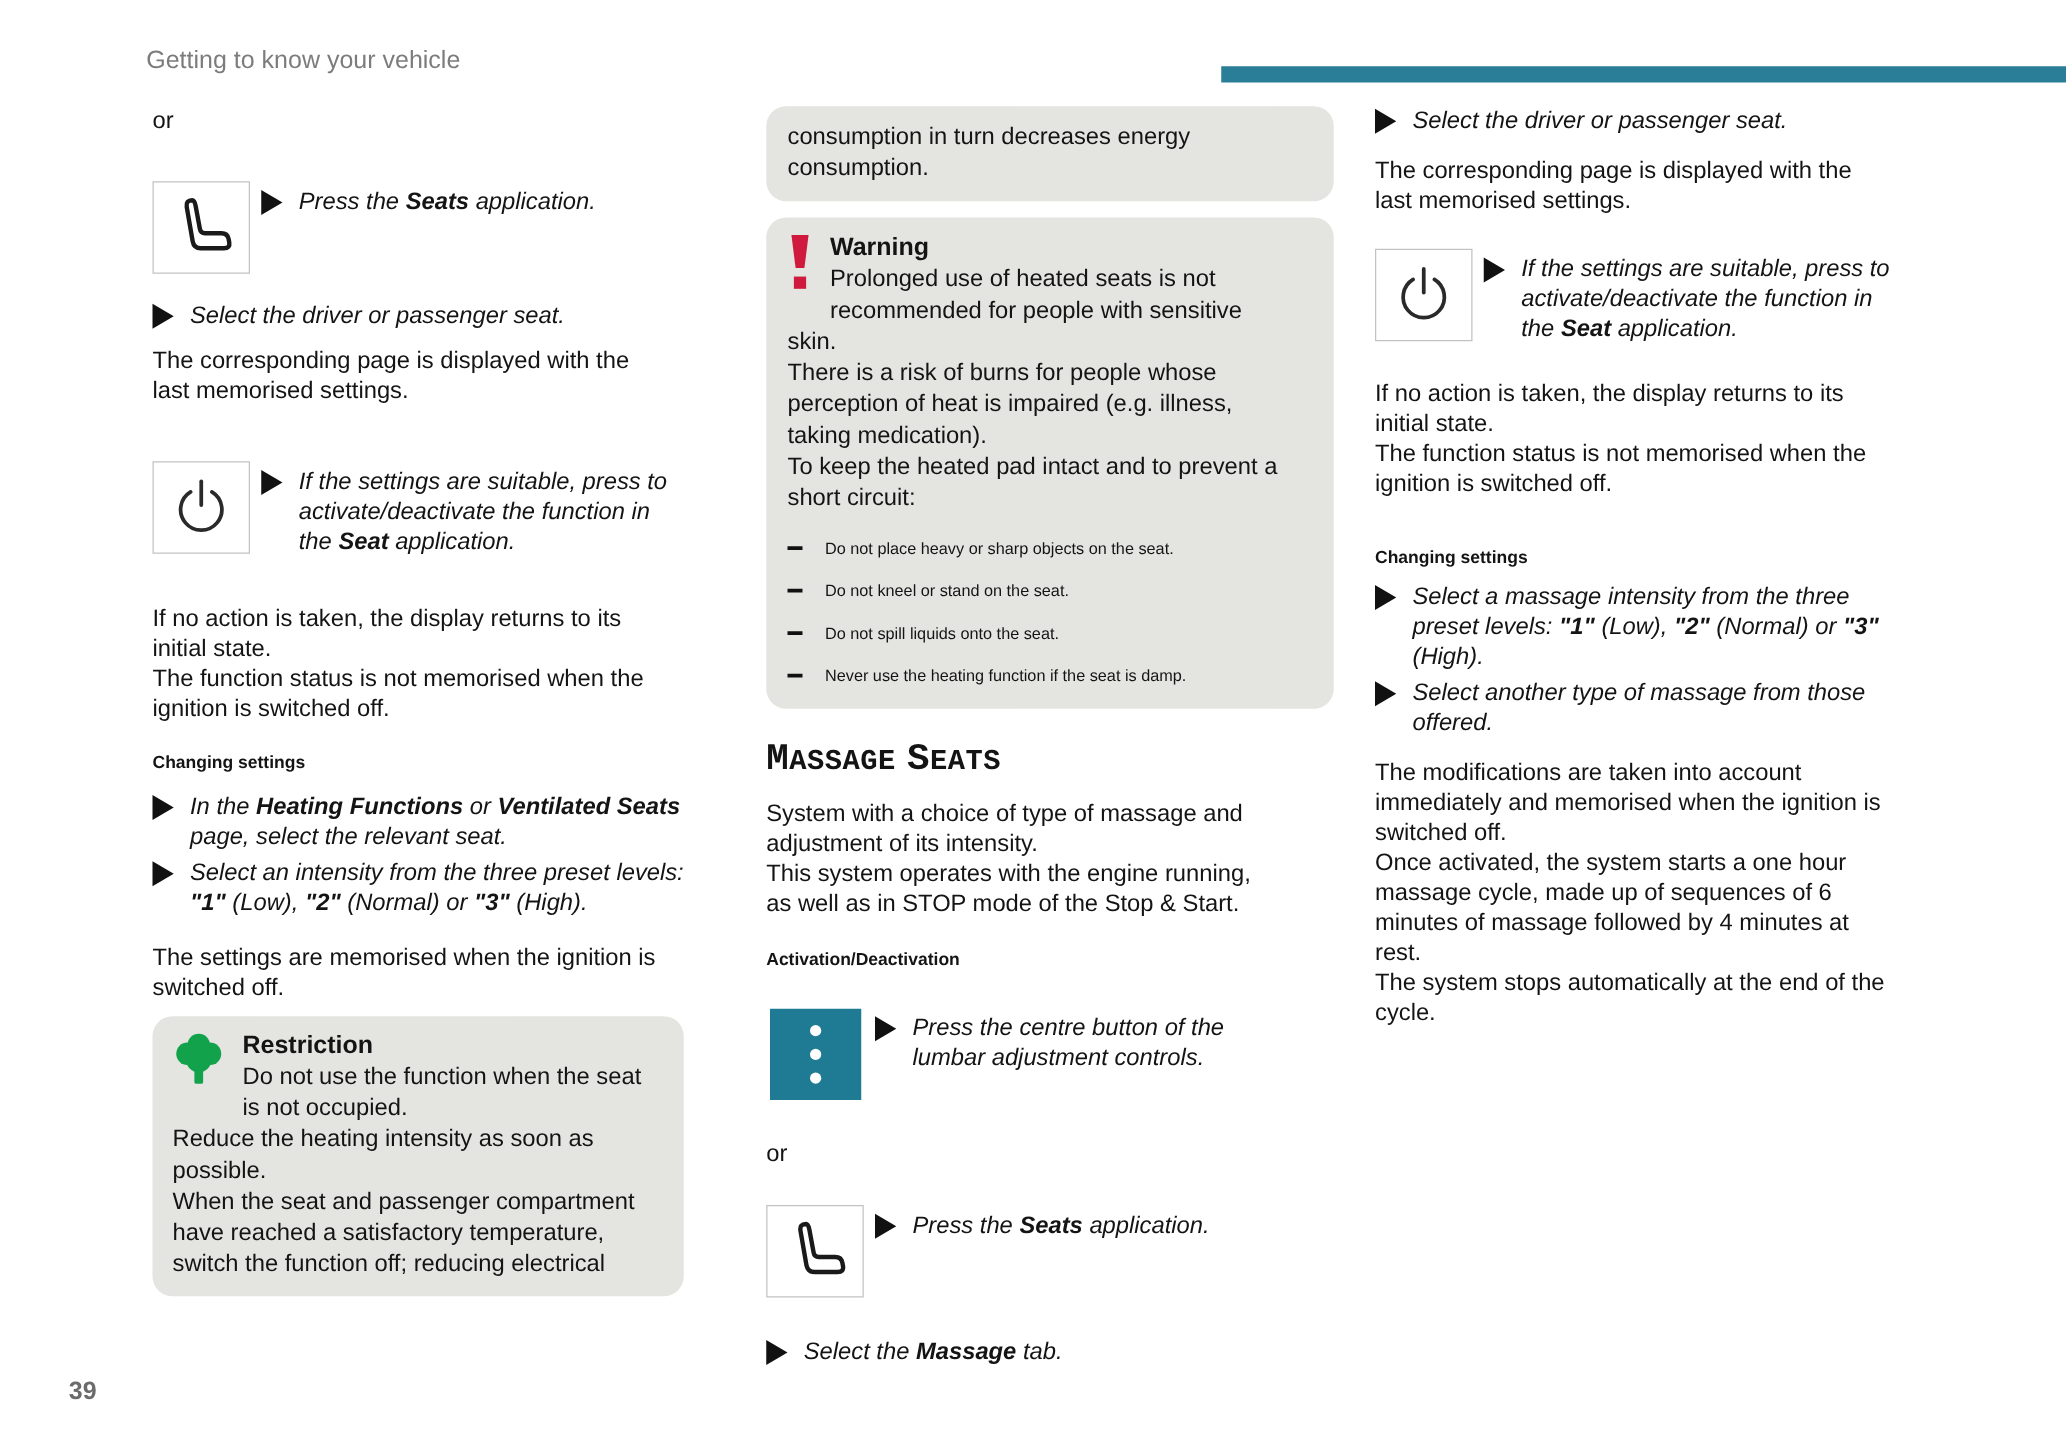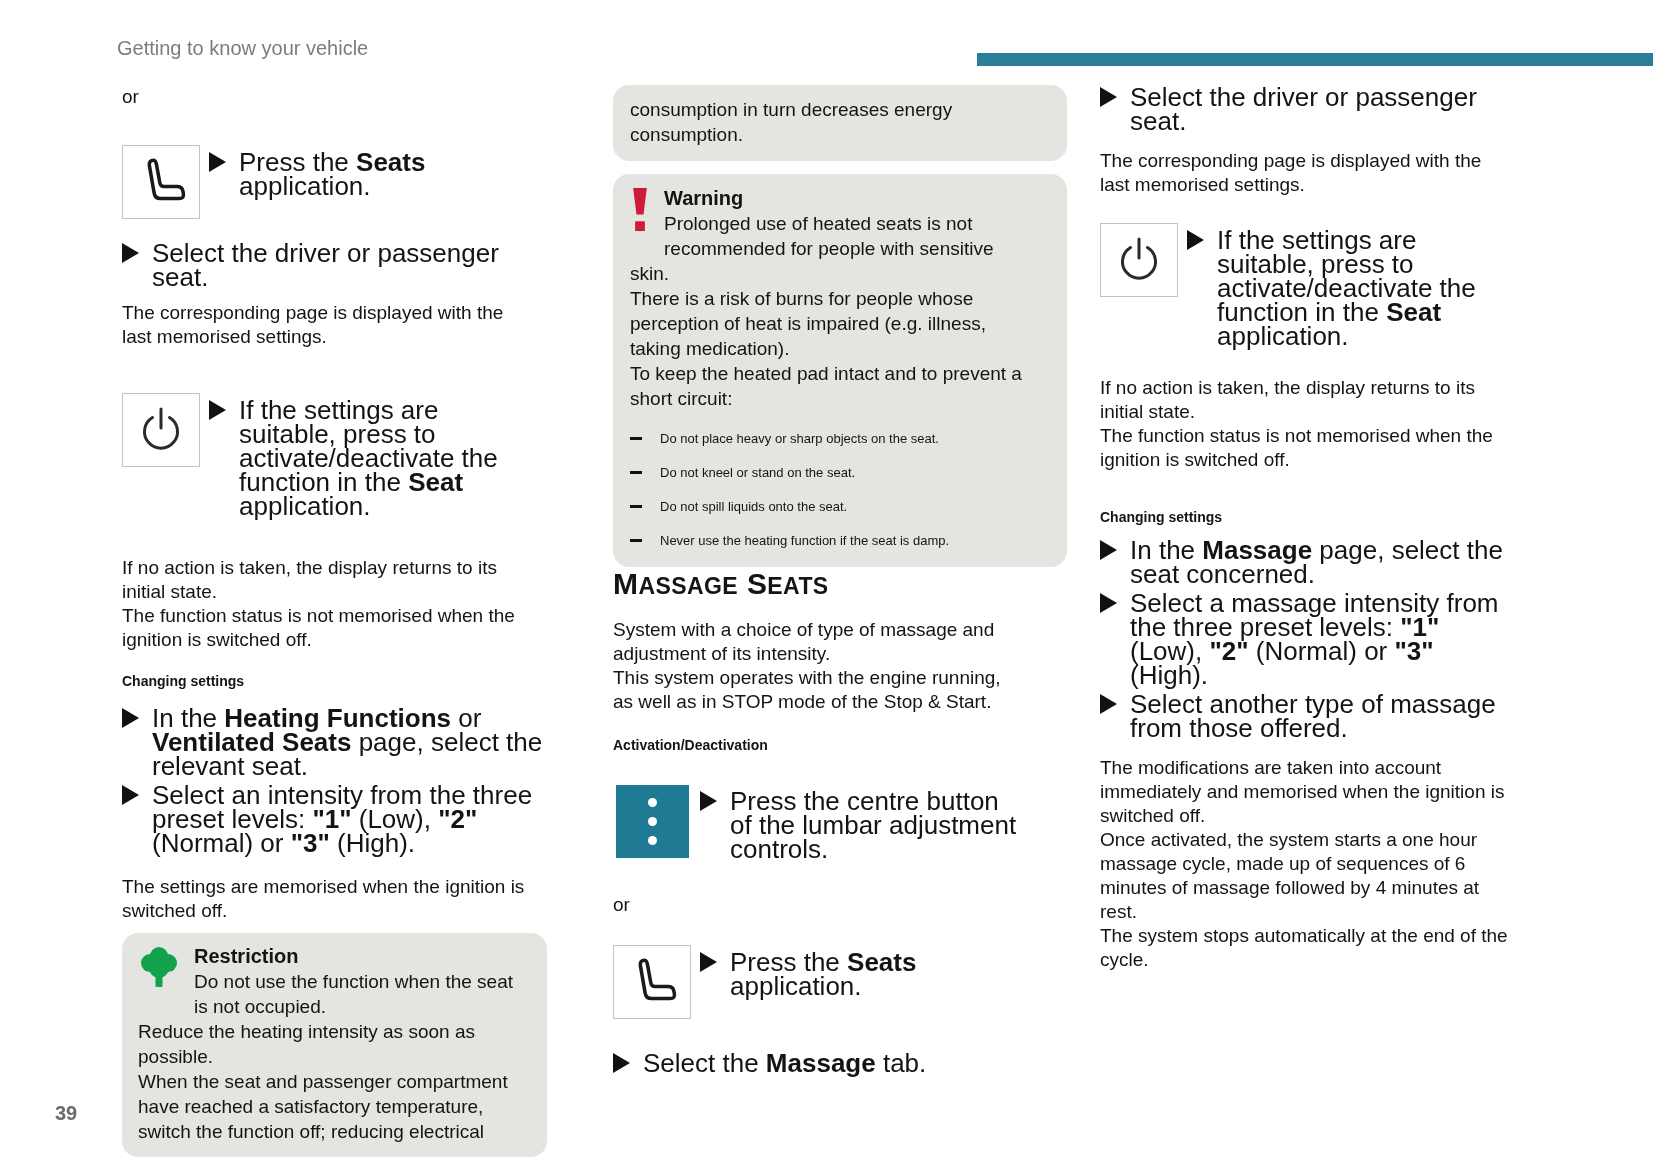--- a/index.html
+++ b/index.html
@@ -21,21 +21,21 @@
   .pnarrow{max-width:410px;}
   .pmid{max-width:400px;}
   .h2{font-size:14px;font-weight:bold;line-height:26px;}
   .h1{font-weight:bold;letter-spacing:.4px;line-height:34px;}
   .h1 .big{font-size:30px;}
   .h1 .small{font-size:23px;}
   .h1 .word2{margin-left:9px;}
   .b-item{display:flex;align-items:flex-start;}
   .b-item + .b-item{margin-top:5px;}
   .tri{flex:0 0 auto;width:0;height:0;border-left:17px solid #111;border-top:10px solid transparent;border-bottom:10px solid transparent;margin:2px 0 0 0;}
-  .b-text{margin-left:13px;font-size:26px;line-height:24px;}
+  .b-text{margin-left:13px;font-size:19px;line-height:24px;font-style:italic;}
   .col-left .b-text{max-width:395px;}
   .col-right .b-text{max-width:381px;}
   .icon-row{display:flex;align-items:flex-start;}
   .icon-box{flex:0 0 auto;width:78px;height:74px;border:1px solid #c2c2c2;background:#fff;display:flex;align-items:center;justify-content:center;}
   .icon-box.noborder{border:none;}
   .icon-row .b-item{margin-left:9px;margin-top:5px;}
   .icon-row .b-text{max-width:295px;}
   .lumbar{width:73px;height:73px;background:var(--lumbar-teal);display:flex;flex-direction:column;align-items:center;justify-content:center;gap:10px;}
   .lumbar i{width:9px;height:9px;border-radius:50%;background:#fff;}
   .note{background:var(--note-gray);border-radius:16px;padding:11px 16px 13px 16px;font-size:19px;line-height:25px;}
@@ -49,21 +49,21 @@
   .d-text{margin-left:18px;font-size:13px;line-height:24px;}
   .stack > div{display:block;}
   .seat-svg path{fill:#fff;stroke:#1a1a1a;stroke-width:3.4;stroke-linejoin:round;}
   .power-svg *{stroke:#2a2a2a;stroke-width:3;fill:none;stroke-linecap:round;}
   
   .mt12{margin-top:12px;} .mt16{margin-top:16px;} .mt18{margin-top:18px;}
   .mt20{margin-top:20px;} .mt22{margin-top:22px;} .mt26{margin-top:26px;}
   .mt28{margin-top:28px;} .mt32{margin-top:32px;} .mt36{margin-top:36px;}
   .mt38{margin-top:38px;} .mt44{margin-top:44px;} .mt10{margin-top:10px;}
   .mb12{margin-bottom:12px;} .mb8{margin-bottom:8px;} .mt13{margin-top:13px;}
-  .mt24{}
+  .mt24{margin-top:24px;font-family:Liberation Mono, monospace;}
 </style>
 </head>
 <body>
 
 <div class="page">
 
   <div class="breadcrumb">Getting to know your vehicle</div>
   <div class="teal-bar"></div>
 
   <div class="col col-left">
@@ -248,24 +248,20 @@
     <div class="stack mt28">
       <div class="p">If no action is taken, the display returns to its initial state.</div>
       <div class="p">The function status is not memorised when the ignition is switched off.</div>
     </div>
 
     <div class="h2 mt32 mb8">Changing settings</div>
 
     <div>
       <div class="b-item">
         <span class="tri"></span>
-        <span class="b-text"><span>In the </span><b>Massage</b><span> page, select the seat concerned.</span></span>
-      </div>
-      <div class="b-item">
-        <span class="tri"></span>
         <span class="b-text"><span>Select a massage intensity from the three preset levels: </span><b>"1"</b><span> (Low), </span><b>"2"</b><span> (Normal) or </span><b>"3"</b><span> (High).</span></span>
       </div>
       <div class="b-item">
         <span class="tri"></span>
         <span class="b-text">Select another type of massage from those offered.</span>
       </div>
     </div>
 
     <div class="stack mt16">
       <div class="p">The modifications are taken into account immediately and memorised when the ignition is switched off.</div>

